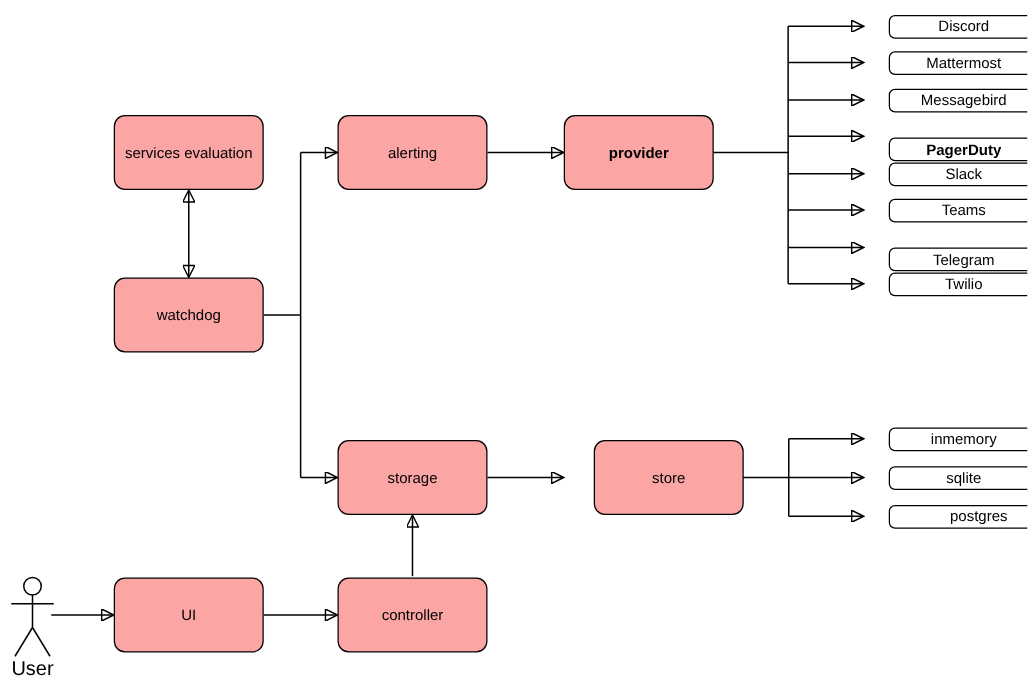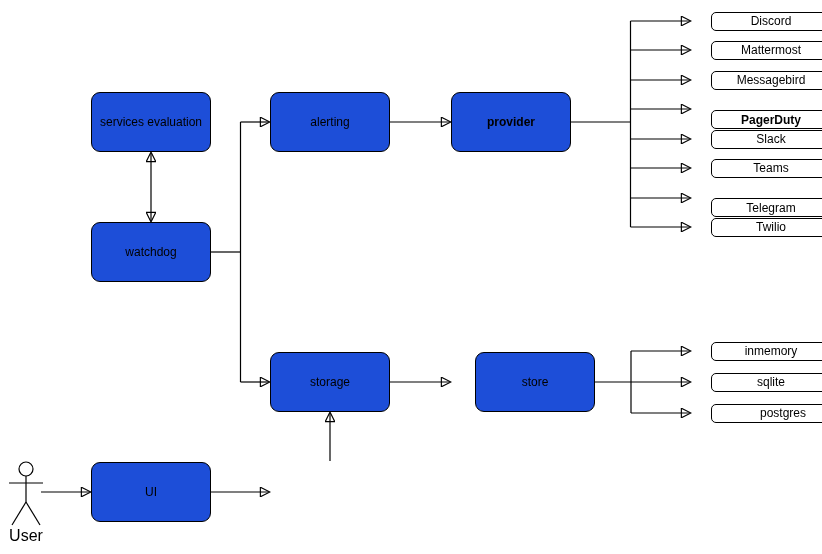--- a/index.html
+++ b/index.html
@@ -29,21 +29,21 @@
   .edges circle {
     stroke: #000000;
     stroke-width: 1.2;
     fill: #ffffff;
   }
   .node {
     position: absolute;
     width: 120px;
     height: 60px;
     box-sizing: border-box;
-    background: #1d4ed8;
+    background: #fca5a5;
     border: 1px solid #000000;
     border-radius: 9px;
     display: flex;
     align-items: center;
     justify-content: center;
     font-size: 12px;
     text-align: center;
   }
   .leaf {
     position: absolute;
@@ -125,20 +125,21 @@
     </g>
   </svg>
 
   <div class="node" style="left:91px;  top:92px;">services evaluation</div>
   <div class="node" style="left:91px;  top:222px;">watchdog</div>
   <div class="node" style="left:270px; top:92px;">alerting</div>
   <div class="node" style="left:451px; top:92px;font-weight:bold;">provider</div>
   <div class="node" style="left:270px; top:352px;">storage</div>
   <div class="node" style="left:451px; top:352px;margin-left:24px;">store</div>
   <div class="node" style="left:91px;  top:462px;">UI</div>
+  <div class="node" style="left:270px; top:462px;">controller</div>
 
   <div class="leaf" style="top:11.5px;">Discord</div>
   <div class="leaf" style="top:40.5px;">Mattermost</div>
   <div class="leaf" style="top:70.5px;">Messagebird</div>
   <div class="leaf" style="top:110px;font-weight:bold;">PagerDuty</div>
   <div class="leaf" style="top:129.5px;">Slack</div>
   <div class="leaf" style="top:158.5px;">Teams</div>
   <div class="leaf" style="top:198px;">Telegram</div>
   <div class="leaf" style="top:217.5px;">Twilio</div>
 

